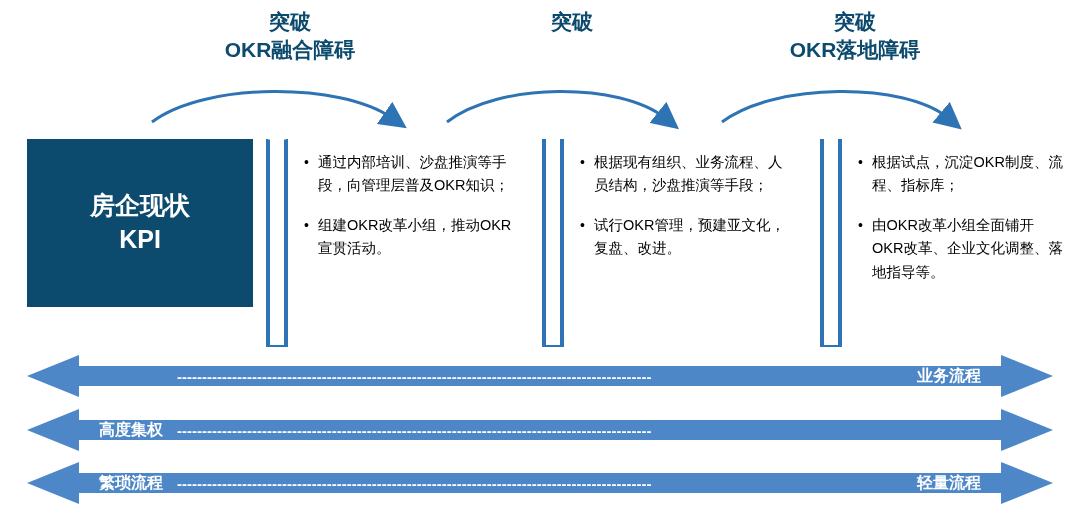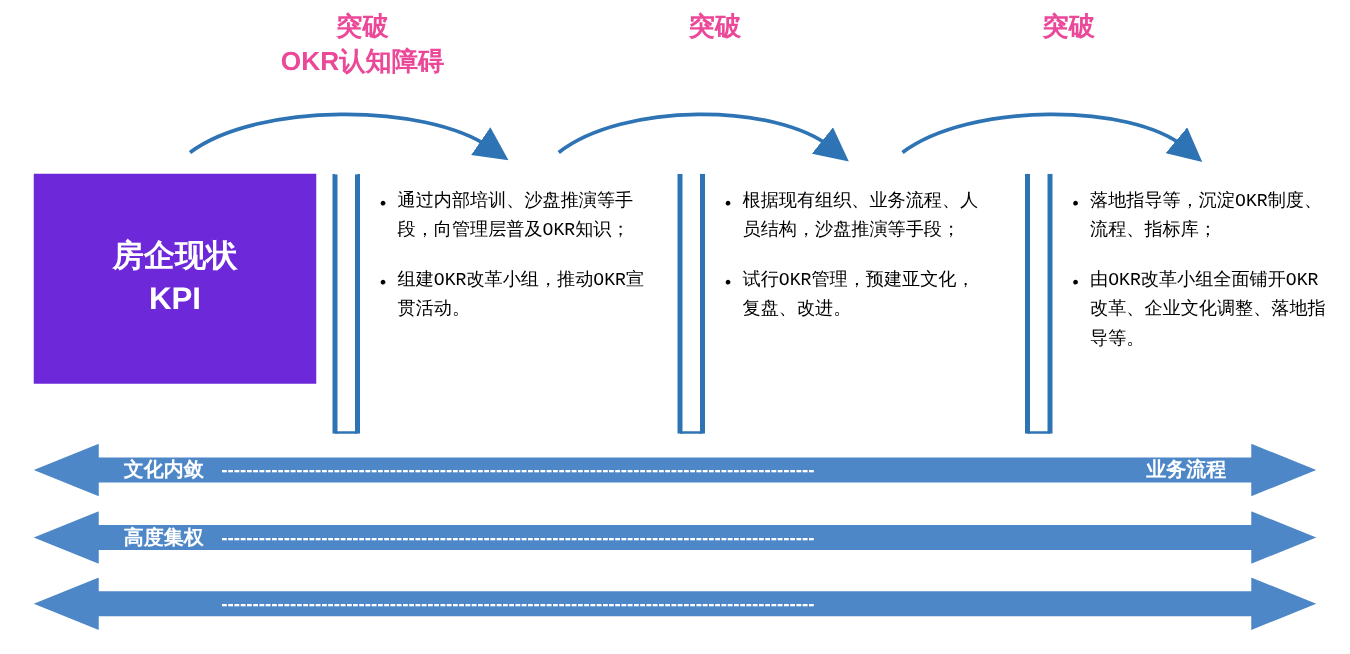--- a/index.html
+++ b/index.html
@@ -15,21 +15,21 @@
     width: 1080px;
     height: 523px;
     background: #ffffff;
     overflow: hidden;
   }
 
   
   .arrow-label {
     position: absolute;
     text-align: center;
-    color: #ec4899;
+    color: #0c4a6e;
     font-weight: bold;
     font-size: 21px;
     line-height: 1.32;
     white-space: nowrap;
   }
   .arrow-label .l2 { display: block; }
 
   .curve-svg {
     position: absolute;
     left: 0;
@@ -39,21 +39,21 @@
     pointer-events: none;
   }
 
   
   .status-box {
     position: absolute;
     left: 27px;
     top: 139px;
     width: 226px;
     height: 168px;
-    background: #6d28d9;
+    background: #0c4a6e;
     color: #ffffff;
     display: flex;
     flex-direction: column;
     align-items: center;
     justify-content: center;
     font-weight: bold;
     font-size: 25px;
     line-height: 1.35;
   }
 
@@ -84,21 +84,20 @@
   .bullet-row:last-child { margin-bottom: 0; }
   .bullet-dot {
     flex: 0 0 auto;
     width: 14px;
     font-size: 14px;
     line-height: 1.62;
     color: #000;
   }
   .bullet-txt {
     flex: 1 1 auto;
-    font-family: Liberation Mono, monospace;
   }
 
   
   .spectrum {
     position: absolute;
     left: 27px;
     width: 1026px;
     height: 42px;
   }
   .spectrum svg {
@@ -151,27 +150,28 @@
         <path d="M0,0 L9,4.5 L0,9 z" fill="#2E74B5"></path>
       </marker>
     </defs>
     <path d="M152,122 C205,82 340,82 392,118" stroke="#2E74B5" stroke-width="3" fill="none" marker-end="url(#ah)"></path>
     <path d="M447,122 C498,82 620,82 665,118" stroke="#2E74B5" stroke-width="3" fill="none" marker-end="url(#ah)"></path>
     <path d="M722,122 C775,82 905,82 948,118" stroke="#2E74B5" stroke-width="3" fill="none" marker-end="url(#ah)"></path>
   </svg>
 
   <div class="arrow-label" style="left:170px; top:8px; width:240px;">
     <span>突破</span>
-    <span class="l2">OKR认知障碍</span>
+    <span class="l2">OKR融合障碍</span>
   </div>
   <div class="arrow-label" style="left:452px; top:8px; width:240px;">
     <span>突破</span>
   </div>
   <div class="arrow-label" style="left:735px; top:8px; width:240px;">
     <span>突破</span>
+    <span class="l2">OKR落地障碍</span>
   </div>
 
   <div class="status-box">
     <div>房企现状</div>
     <div>KPI</div>
   </div>
 
   <div class="stage" style="left:264px; width:265px;">
     <svg class="stage-bracket" viewBox="0 0 26 208" preserveAspectRatio="none">
       <path d="M4,0 L4,208 M22,0 L22,208" stroke="#2E74B5" stroke-width="4" fill="none"></path>
@@ -208,52 +208,53 @@
   </div>
 
   <div class="stage" style="left:818px; width:250px;">
     <svg class="stage-bracket" viewBox="0 0 26 208" preserveAspectRatio="none">
       <path d="M4,0 L4,208 M22,0 L22,208" stroke="#2E74B5" stroke-width="4" fill="none"></path>
       <path d="M4,208 L22,208" stroke="#2E74B5" stroke-width="4" fill="none"></path>
     </svg>
     <div class="stage-text" style="left:40px; width:206px;">
       <div class="bullet-row">
         <span class="bullet-dot">•</span>
-        <span class="bullet-txt">落地指导等，沉淀OKR制度、流程、指标库；</span>
+        <span class="bullet-txt">根据试点，沉淀OKR制度、流程、指标库；</span>
       </div>
       <div class="bullet-row">
         <span class="bullet-dot">•</span>
         <span class="bullet-txt">由OKR改革小组全面铺开OKR改革、企业文化调整、落地指导等。</span>
       </div>
     </div>
   </div>
 
   <div class="spectrum" style="top:355px;">
     <svg width="1026" height="42" viewBox="0 0 1026 42" preserveAspectRatio="none">
       <polygon points="0,21 52,0 52,11 974,11 974,0 1026,21 974,42 974,31 52,31 52,42" fill="#4E87C7"></polygon>
     </svg>
-    <div class="spec-left">文化内敛</div>
     <div class="spec-dashes">
         <span>-----------------------------------------------------------------------------------------------</span>
       </div>
     <div class="spec-right">业务流程</div>
   </div>
 
   <div class="spectrum" style="top:409px;">
     <svg width="1026" height="42" viewBox="0 0 1026 42" preserveAspectRatio="none">
       <polygon points="0,21 52,0 52,11 974,11 974,0 1026,21 974,42 974,31 52,31 52,42" fill="#4E87C7"></polygon>
     </svg>
     <div class="spec-left">高度集权</div>
     <div class="spec-dashes">
         <span>-----------------------------------------------------------------------------------------------</span>
       </div>
   </div>
 
   <div class="spectrum" style="top:462px;">
     <svg width="1026" height="42" viewBox="0 0 1026 42" preserveAspectRatio="none">
       <polygon points="0,21 52,0 52,11 974,11 974,0 1026,21 974,42 974,31 52,31 52,42" fill="#4E87C7"></polygon>
     </svg>
+    <div class="spec-left">繁琐流程</div>
     <div class="spec-dashes">
         <span>-----------------------------------------------------------------------------------------------</span>
       </div>
+    <div class="spec-right">轻量流程</div>
   </div>
 
 </div>
 
 </body></html>

